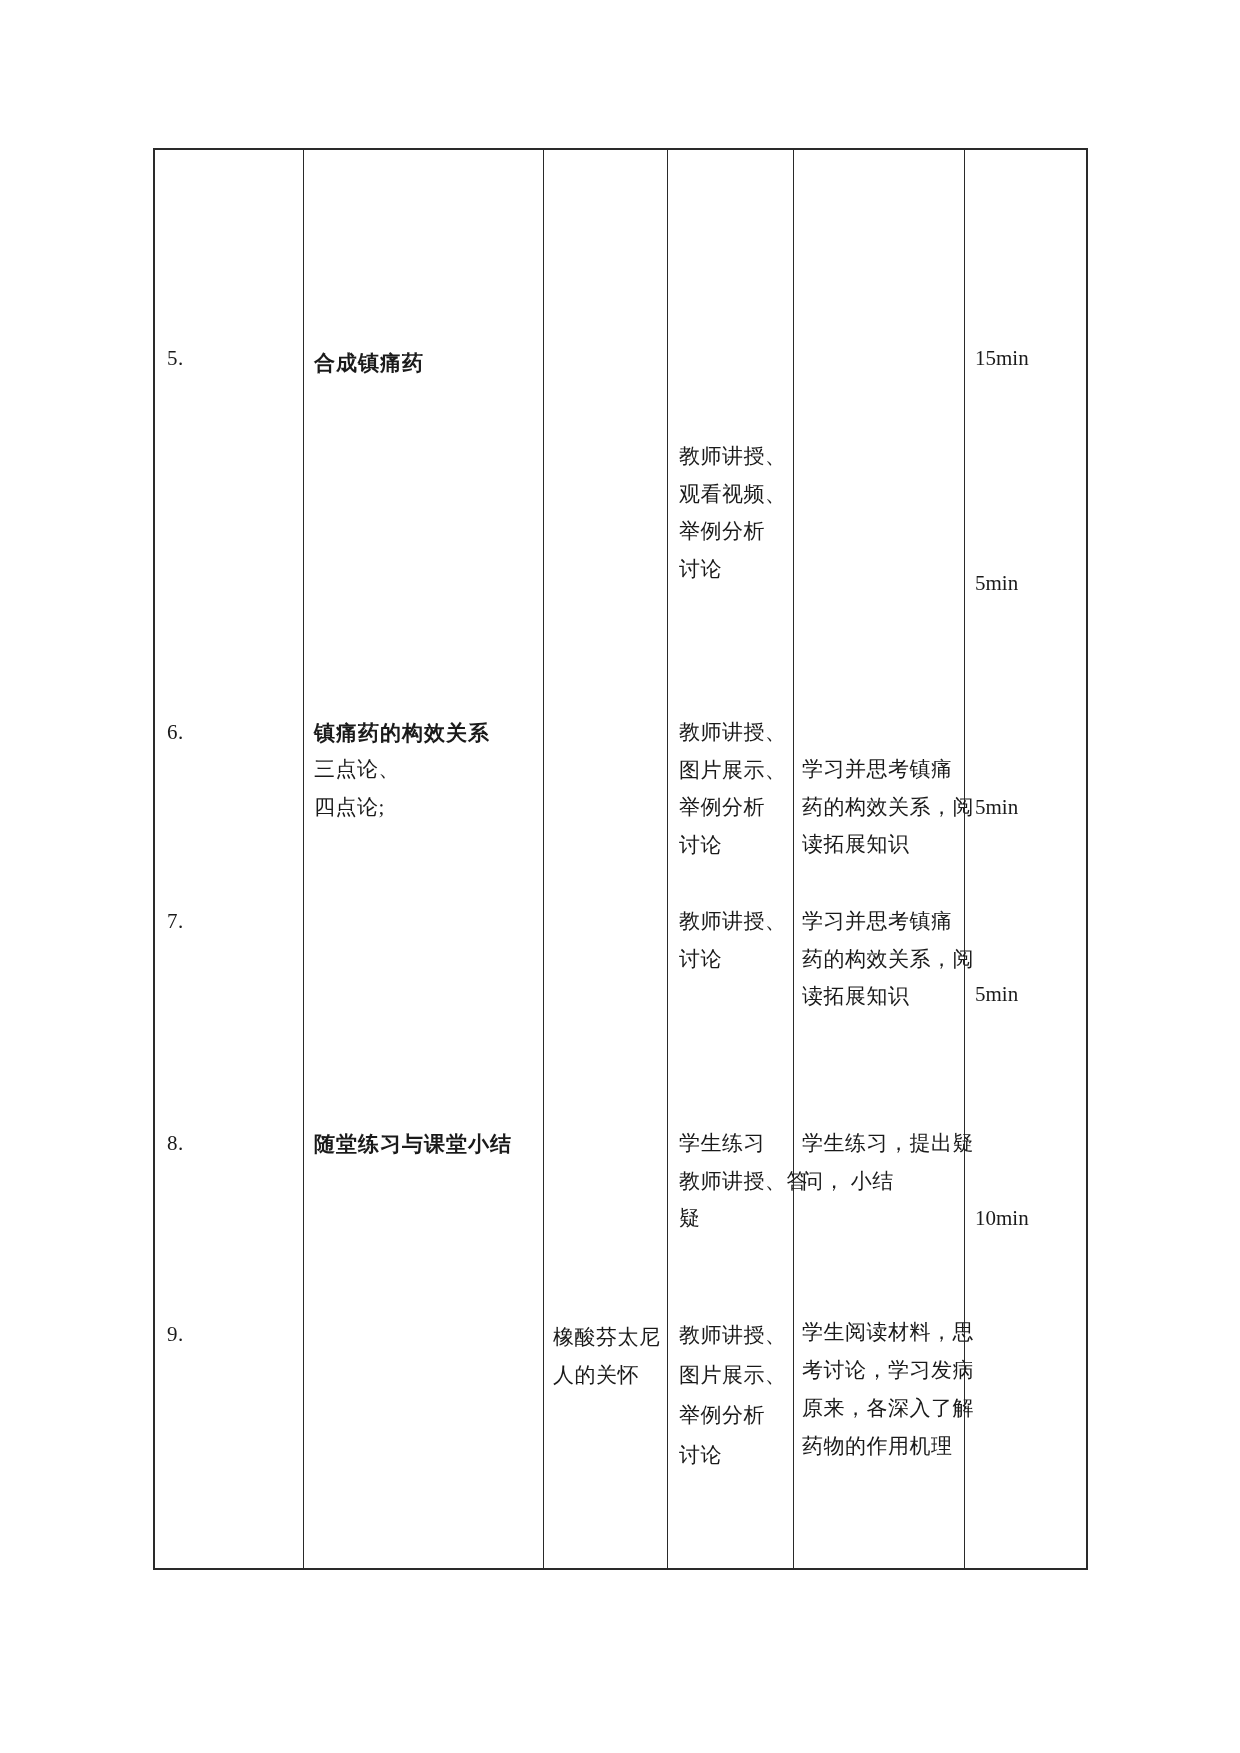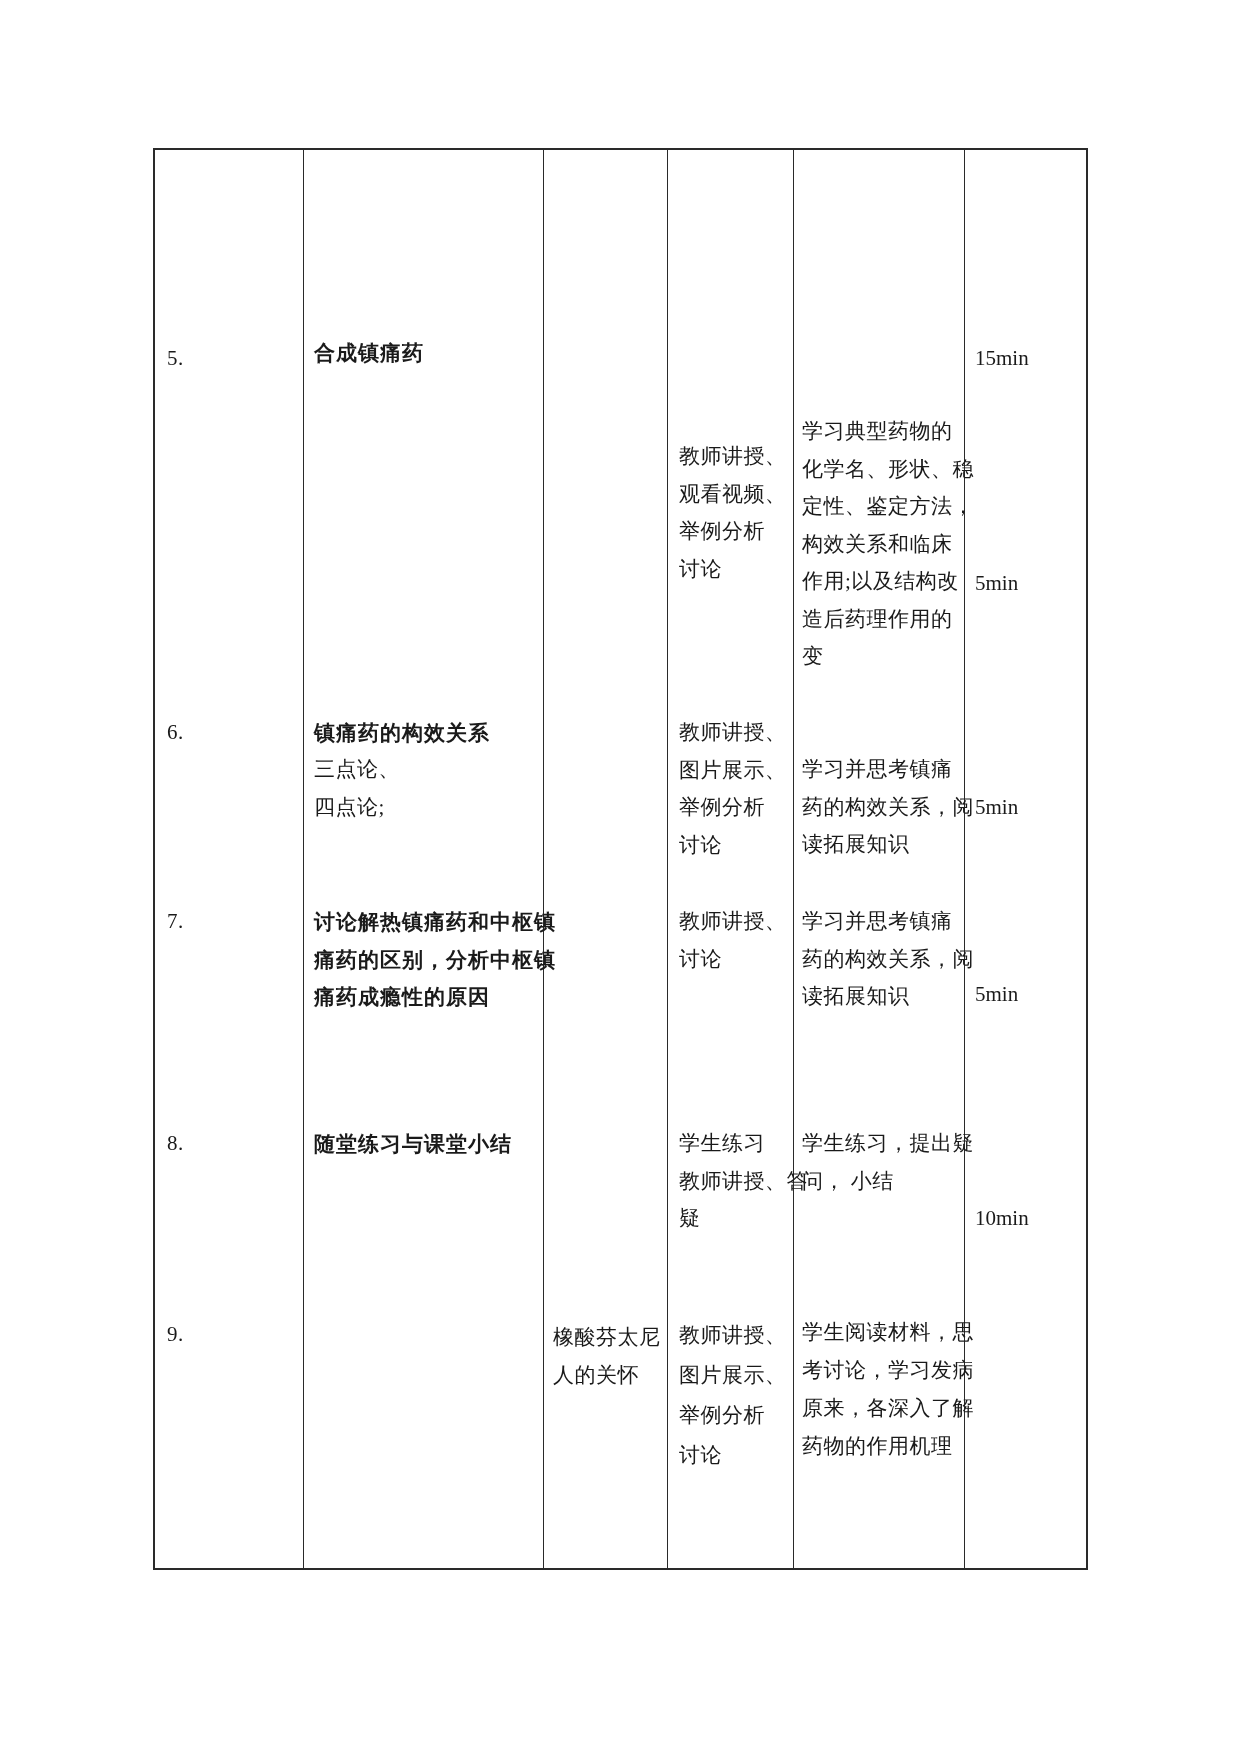--- a/index.html
+++ b/index.html
@@ -34,52 +34,42 @@
 <div class="page">
   <div class="lesson-table">
 
     <div class="vline" style="left:148px;"></div>
     <div class="vline" style="left:388px;"></div>
     <div class="vline" style="left:512px;"></div>
     <div class="vline" style="left:638px;"></div>
     <div class="vline" style="left:809px;"></div>
 
     <div class="cell" style="left:12px; top:190px;">5.</div>
-    <div class="cell bold" style="left:159px; top:184px;">合成镇痛药</div>
+    <div class="cell bold" style="left:159px; top:194px;">合成镇痛药</div>
     <div class="cell" style="left:524px; top:288px;">教师讲授、
 观看视频、
 举例分析
 讨论</div>
-    <div class="cell" style="left:647px; top:263px;">学习典型药物的
-化学名、形状、稳
-定性、鉴定方法，
-构效关系和临床
-作用;以及结构改
-造后药理作用的
-变</div>
     <div class="cell time" style="left:820px; top:190px;">15min</div>
     <div class="cell time" style="left:820px; top:415px;">5min</div>
 
     <div class="cell" style="left:12px; top:564px;">6.</div>
     <div class="cell bold" style="left:159px; top:564px;">镇痛药的构效关系</div>
     <div class="cell" style="left:159px; top:601px;">三点论、
 四点论;</div>
     <div class="cell" style="left:524px; top:564px;">教师讲授、
 图片展示、
 举例分析
 讨论</div>
     <div class="cell" style="left:647px; top:601px;">学习并思考镇痛
 药的构效关系，阅
 读拓展知识</div>
     <div class="cell time" style="left:820px; top:639px;">5min</div>
 
     <div class="cell" style="left:12px; top:753px;">7.</div>
-    <div class="cell bold" style="left:159px; top:753px;">讨论解热镇痛药和中枢镇
-痛药的区别，分析中枢镇
-痛药成瘾性的原因</div>
     <div class="cell" style="left:524px; top:753px;">教师讲授、
 讨论</div>
     <div class="cell" style="left:647px; top:753px;">学习并思考镇痛
 药的构效关系，阅
 读拓展知识</div>
     <div class="cell time" style="left:820px; top:826px;">5min</div>
 
     <div class="cell" style="left:12px; top:975px;">8.</div>
     <div class="cell bold" style="left:159px; top:975px;">随堂练习与课堂小结</div>
     <div class="cell" style="left:524px; top:975px;">学生练习

